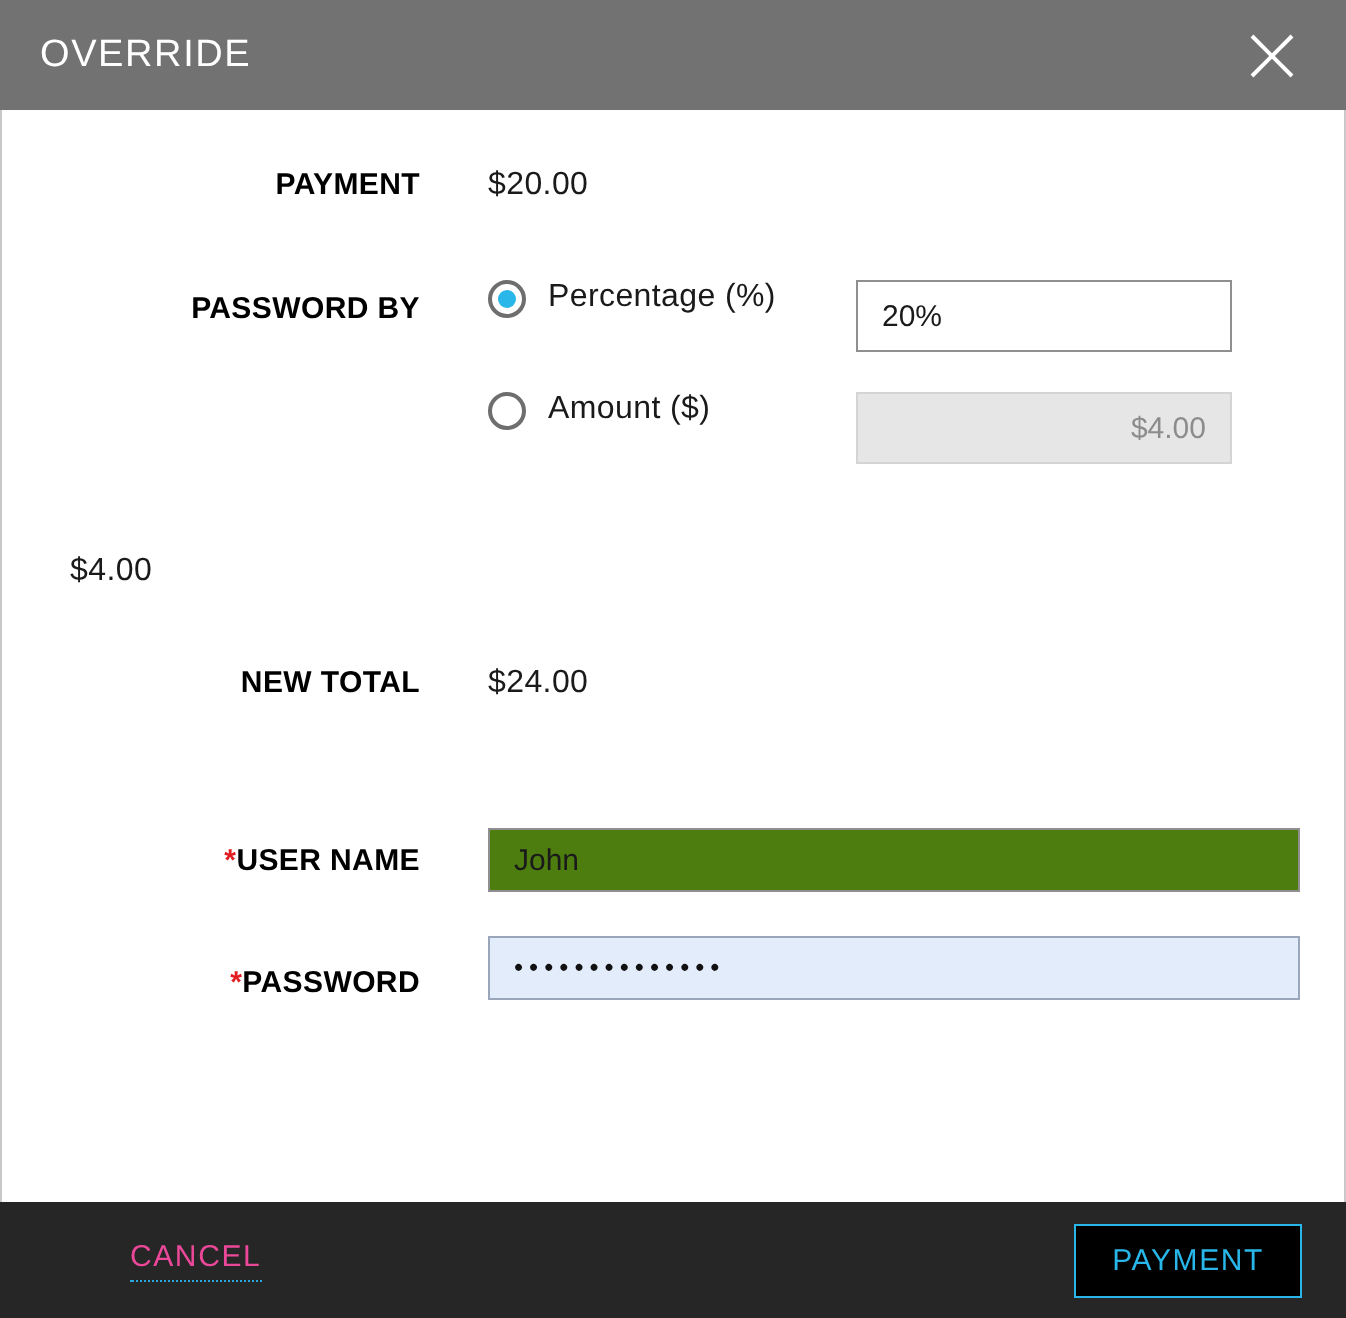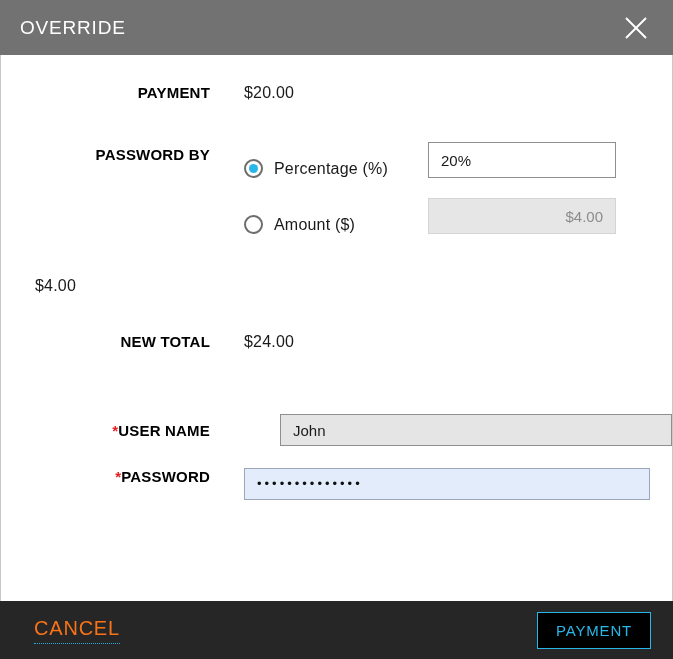--- a/index.html
+++ b/index.html
@@ -97,21 +97,21 @@
   .row-overridden { margin-top: 37px; }
   .row-overridden .row-label { line-height: 22px; padding-top: 4px; }
 
   .options-col {
     padding-left: 34px;
     display: flex;
     flex-direction: column;
   }
   .option-line {
     display: flex;
-    align-items: flex-end;
+    align-items: flex-start;
     height: 38px;
   }
   .option-line + .option-line { margin-top: 18px; }
 
   .radio {
     width: 19px;
     height: 19px;
     border-radius: 50%;
     border: 2px solid #6e6e6e;
     box-sizing: border-box;
@@ -160,30 +160,30 @@
   }
 
   .row-fee { margin-top: 42px; }
   .row-fee .row-label { line-height: 20px; }
   .row-fee .row-value { line-height: 20px; }
 
   .row-total { margin-top: 36px; }
   .row-total .row-label { line-height: 20px; }
   .row-total .row-value { line-height: 20px; }
 
-  .row-username { margin-top: 62px; align-items: center; gap: 36px; }
-  .row-password { margin-top: 22px; align-items: flex-start; }
+  .row-username { margin-top: 62px; align-items: center; }
+  .row-password { margin-top: 22px; align-items: flex-end; }
 
   .credential-input {
     width: 406px;
     height: 32px;
     box-sizing: border-box;
     margin-left: 34px;
     border: 1px solid #8f8f8f;
-    background: #e5e5e5;
+    background: #4d7c0f;
     font-family: "Liberation Sans", sans-serif;
     font-size: 15px;
     color: #1a1a1a;
     padding: 0 12px;
     outline: none;
     border-radius: 0;
   }
   .credential-input.autofill {
     background: #e3ecfa;
     border-color: #9aa7bb;
@@ -200,26 +200,27 @@
     height: 58px;
     min-height: 58px;
     background: #262626;
     display: flex;
     align-items: center;
     justify-content: space-between;
     padding: 0 22px 0 34px;
     box-sizing: border-box;
   }
   .cancel-link {
-    color: #f97316;
-    font-size: 20px;
+    color: #ec4899;
+    font-size: 15px;
     letter-spacing: 0.8px;
     border-bottom: 1px dotted #29a8df;
     padding-bottom: 3px;
     cursor: pointer;
+    margin-left: 31px;
   }
   .submit-button {
     background: #000000;
     border: 1px solid #29b6e8;
     color: #29b6e8;
     font-family: "Liberation Sans", sans-serif;
     font-size: 15px;
     letter-spacing: 0.8px;
     padding: 9px 18px;
     cursor: pointer;

